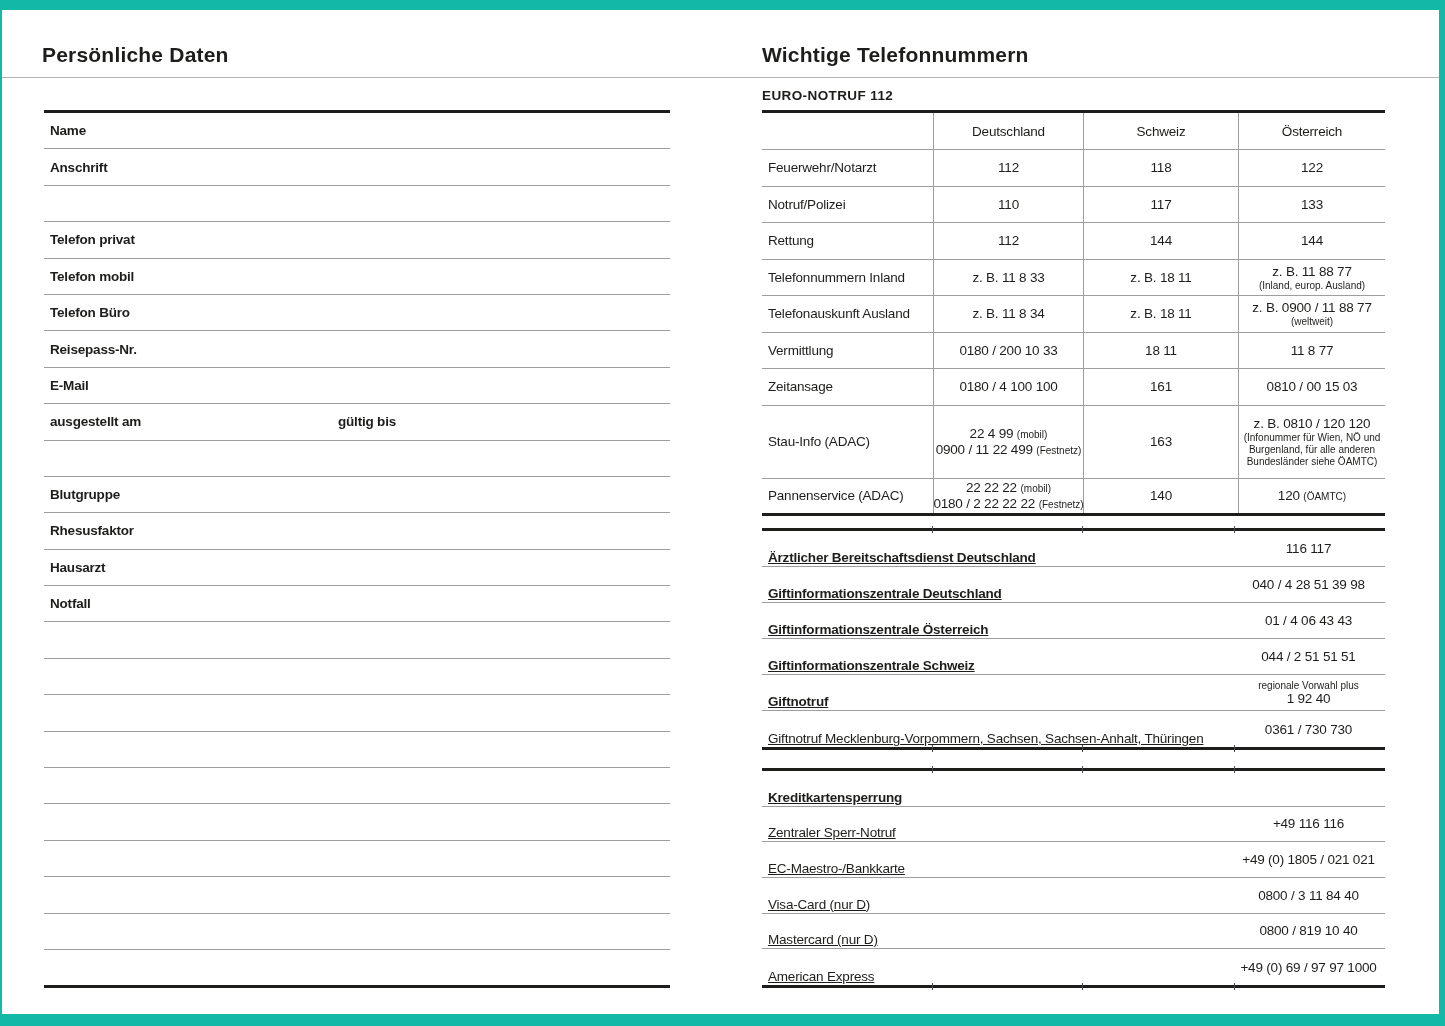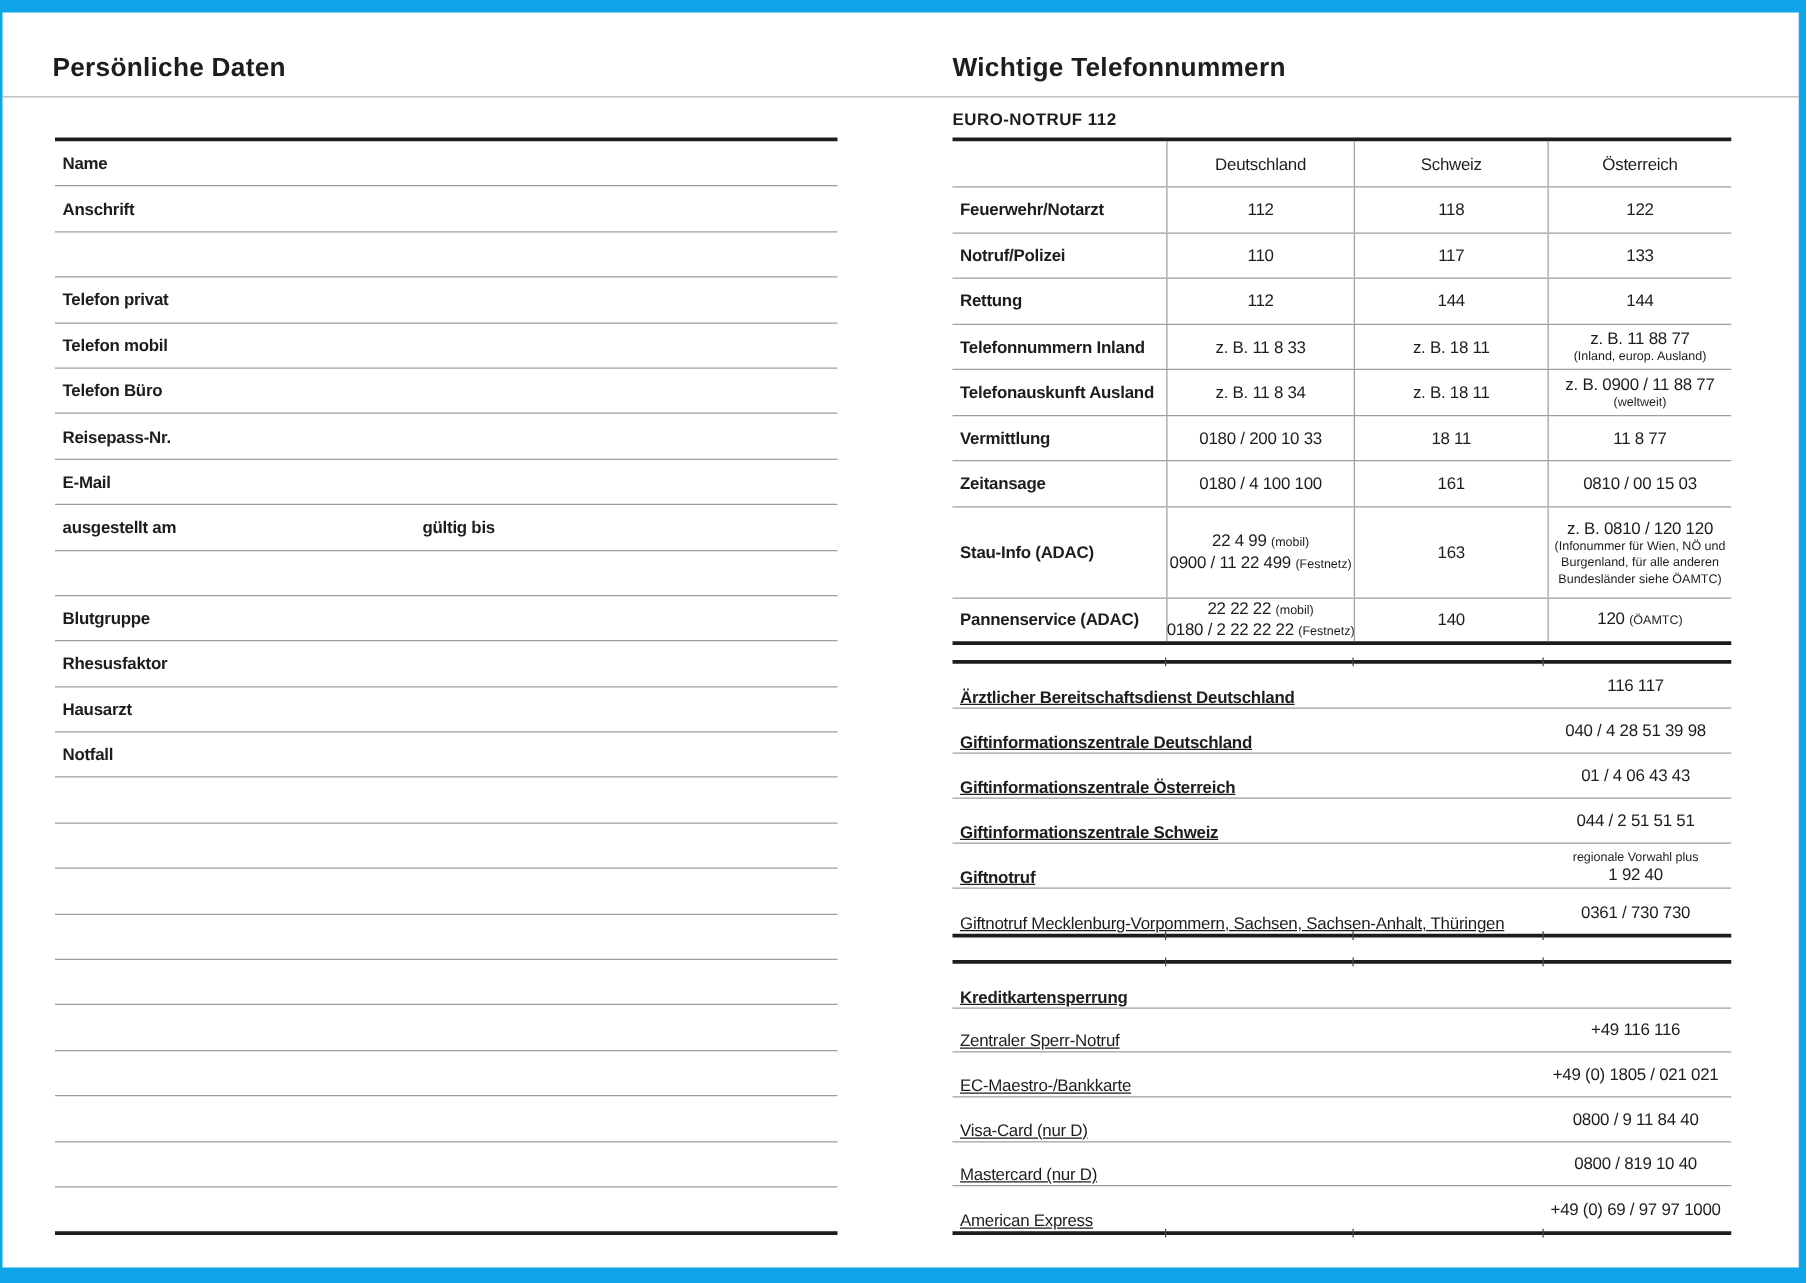--- a/index.html
+++ b/index.html
@@ -1,16 +1,16 @@
 <!DOCTYPE html>
 <html><head>
 <meta charset="utf-8">
 <style>
   html,body{margin:0;padding:0;background:#e8e8e8;}
-  .canvas{position:relative;width:1445px;height:1026px;background:#0ea5e9;overflow:hidden;
+  .canvas{position:relative;width:1445px;height:1026px;background:#14b8a6;overflow:hidden;
           font-family:"Liberation Sans","DejaVu Sans",sans-serif;color:#1d1d1b;}
   .page{position:absolute;left:2px;top:10px;right:6px;bottom:12px;background:#ffffff;}
   .hrule{position:absolute;left:2px;right:6px;top:77px;height:1px;background:#b3b3b3;}
   .title{position:absolute;top:43px;font-size:21px;font-weight:bold;letter-spacing:0.2px;white-space:nowrap;}
   #title-left{left:42px;}
   #title-right{left:762px;}
 
   
   .leftcol{position:absolute;left:44px;top:110px;width:626px;border-top:3px solid #1d1d1b;}
   .frow{position:relative;height:36.4px;box-sizing:border-box;border-bottom:1px solid #9e9e9e;
@@ -26,21 +26,21 @@
         border-bottom:1px solid #9e9e9e;}
   .trow:last-child{border-bottom:none;}
   .h-header{height:37px;}
   .h-n{height:36.5px;}
   .h-tall{height:73px;}
   .h-short{height:34px;}
   .tc{display:flex;flex-direction:column;justify-content:center;align-items:center;text-align:center;
       font-size:13.5px;letter-spacing:-0.2px;overflow:visible;}
   .tc.vline{border-left:1px solid #9e9e9e;}
   .tc.th{font-weight:normal;}
-  .tc.tl{align-items:flex-start;text-align:right;padding-left:6px;font-weight:bold;}
+  .tc.tl{align-items:flex-start;text-align:right;padding-left:6px;font-weight:normal;}
   .ln{line-height:15px;white-space:nowrap;}
   .ln.allsmall{line-height:11px;}
   .small{font-size:10px;font-weight:normal;letter-spacing:0;}
 
   
   .sect{position:absolute;left:762px;width:623px;box-sizing:border-box;
         border-top:3px solid #1d1d1b;border-bottom:3px solid #1d1d1b;
         display:grid;grid-auto-rows:1fr;}
   #sect-emergency{top:528px;height:222px;}
   #sect-credit{top:768px;height:220px;}
@@ -304,21 +304,21 @@
       </div>
       <div class="srow">
         <div class="slabel">EC-Maestro-/Bankkarte</div>
         <div class="sval">
           <div class="ln"><span>+49 (0) 1805 / 021 021</span></div>
         </div>
       </div>
       <div class="srow">
         <div class="slabel">Visa-Card (nur D)</div>
         <div class="sval">
-          <div class="ln"><span>0800 / 9 11 84 40</span></div>
+          <div class="ln"><span>0800 / 3 11 84 40</span></div>
         </div>
       </div>
       <div class="srow">
         <div class="slabel">Mastercard (nur D)</div>
         <div class="sval">
           <div class="ln"><span>0800 / 819 10 40</span></div>
         </div>
       </div>
       <div class="srow">
         <div class="slabel">American Express</div>

